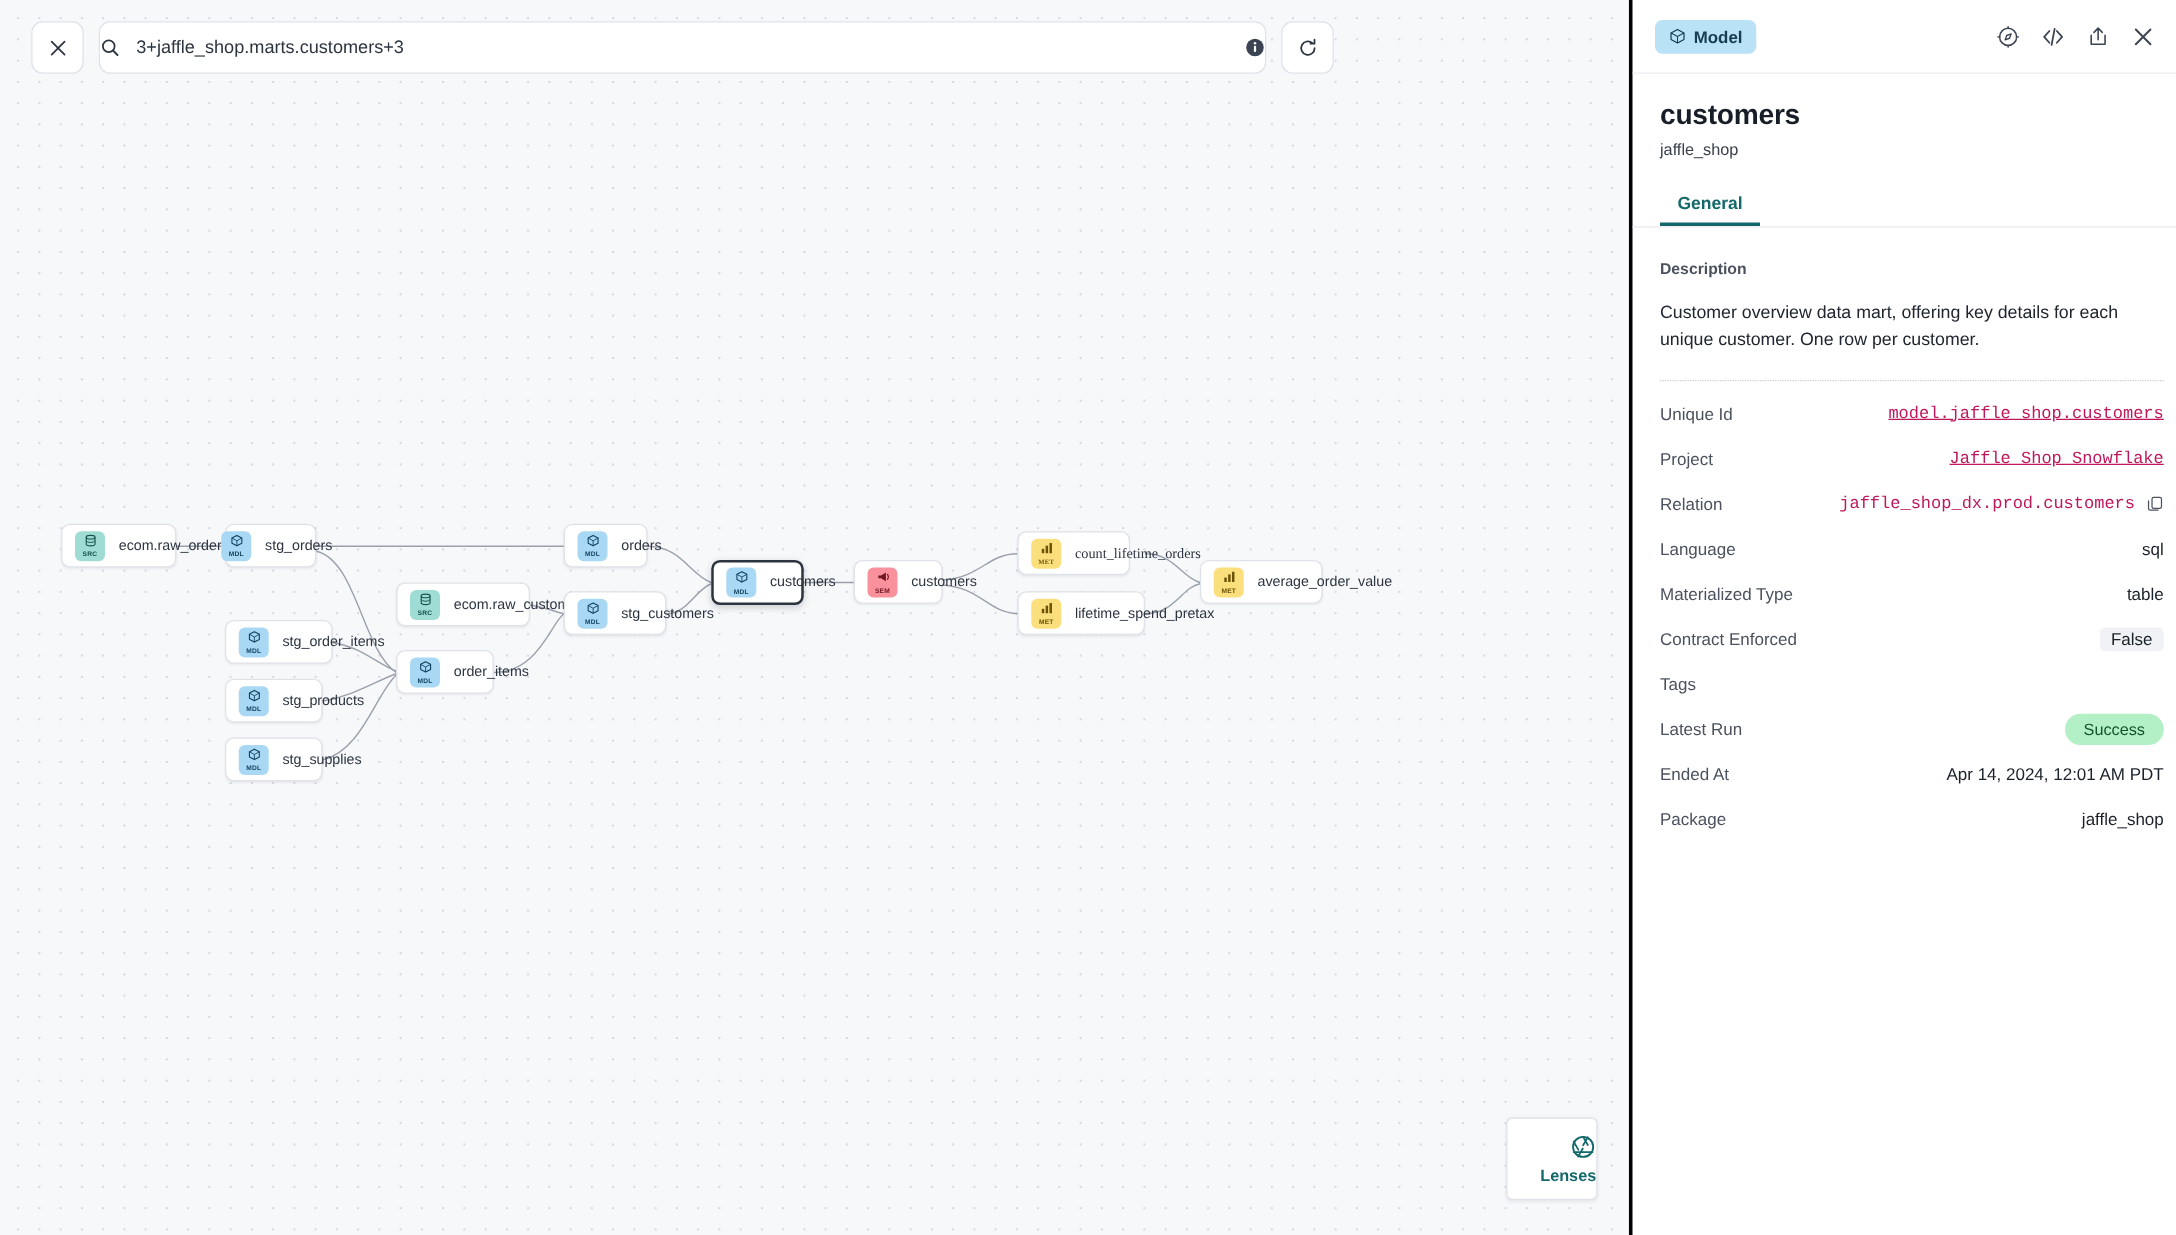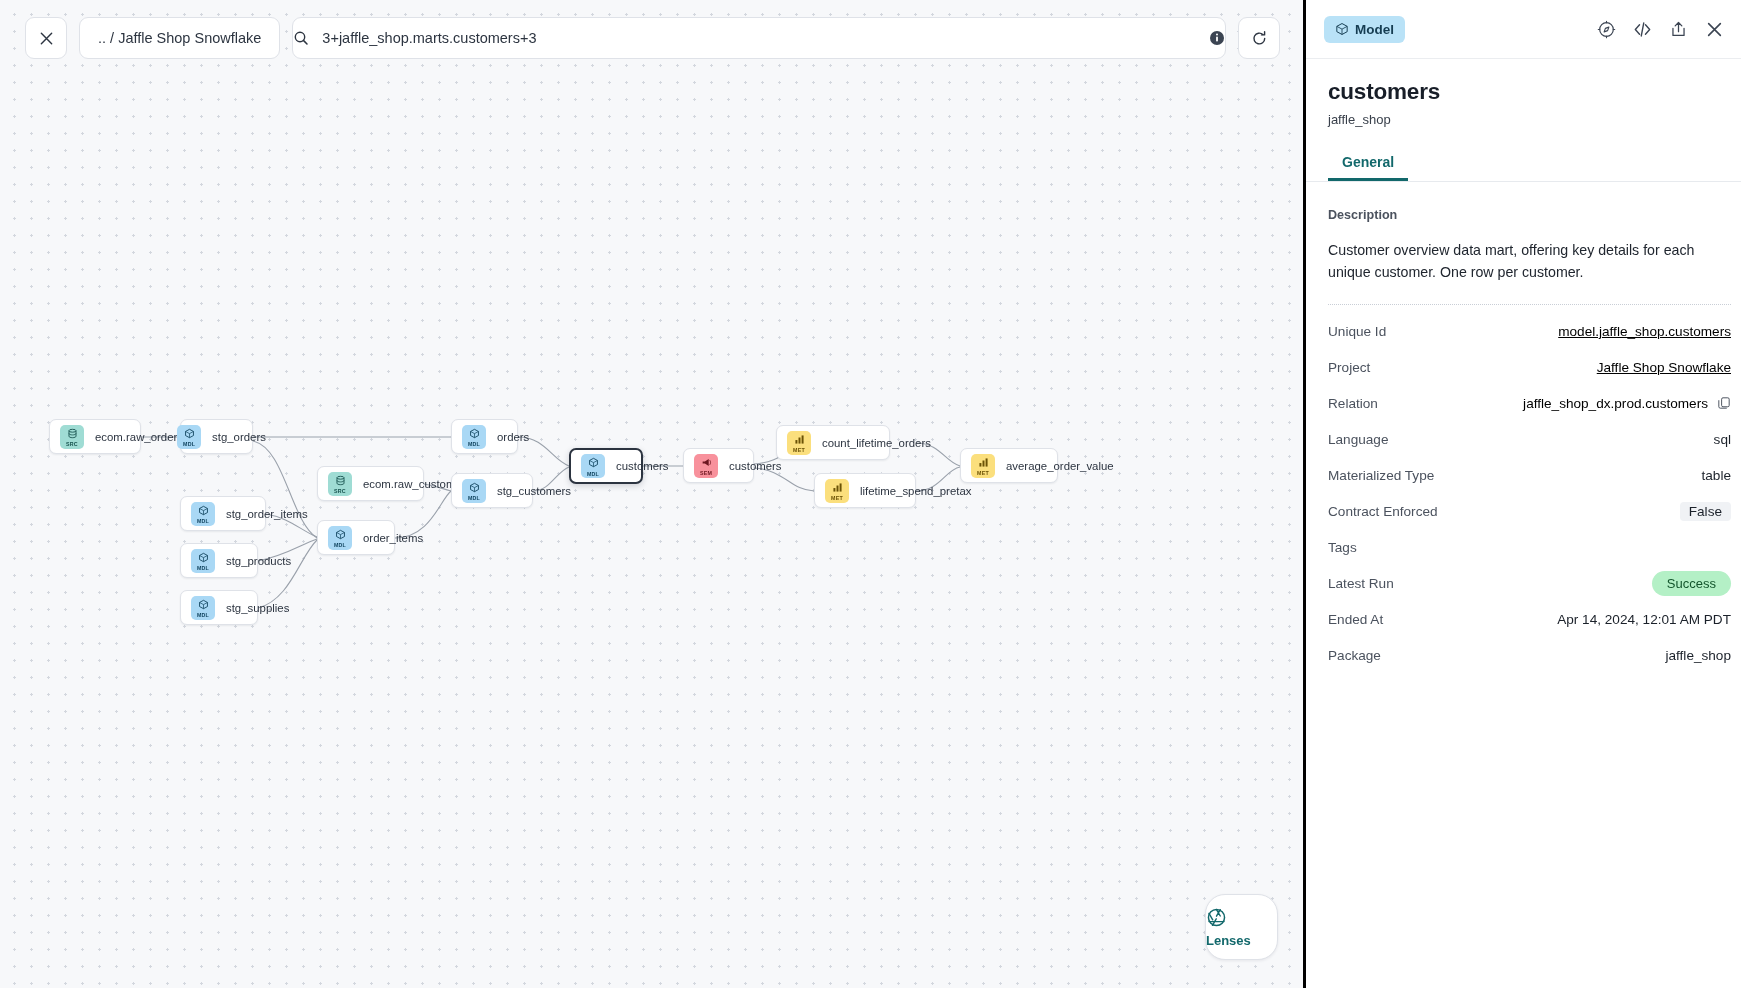--- a/index.html
+++ b/index.html
@@ -67,22 +67,22 @@
   .badge.met { background: #fbdf7d; color: #6b5206; }
   .node .nlabel { font-size: 11.4px; color: #2c3440; white-space: nowrap; }
 
   svg.edges { position: absolute; inset: 0; width: 1303px; height: 988px; pointer-events: none; }
   svg.edges path { fill: none; stroke: #9aa1ab; stroke-width: 1.1px; }
 
   
   .lenses {
     position: absolute; right: 25px; bottom: 28px;
     width: 73px; height: 66px;
-    background: #fff; border: 1px solid #dfe2e8; border-radius: 20px;
-    display: flex; flex-direction: column; align-items: flex-start; justify-content: center;
+    background: #fff; border: 1px solid #dfe2e8; border-radius: 5px;
+    display: flex; flex-direction: column; align-items: flex-end; justify-content: center;
     gap: 5px; cursor: pointer; box-shadow: 0 1px 3px rgba(20,28,45,.08);
   }
   .lenses .ltxt { font-size: 13px; color: #12686b; font-weight: 600; }
 
   
   .panel {
     width: 438px; height: 988px; background: #fff;
     border-left: 3px solid #000000; display: flex; flex-direction: column;
   }
   .p-top {
@@ -109,42 +109,39 @@
   .p-tab.active { color: #12686b; font-weight: 600; box-shadow: inset 0 -3px 0 0 #12686b; }
 
   .p-body { padding: 26px 10px 0 22px; overflow-y: auto; flex: 1; }
   .sec-label { font-size: 12.6px; font-weight: 700; color: #4b525e; }
   .desc { font-size: 14.2px; color: #20262f; line-height: 1.55; margin-top: 17px; }
   .divider { border-top: 1px dotted #c9ced6; margin: 21px 0 8px 0; }
 
   .row { display: flex; align-items: center; min-height: 36px; justify-content: space-between; padding: 3px 0; }
   .row .k { font-size: 13.6px; color: #4b525e; }
   .row .v { font-size: 13.6px; color: #1b212a; text-align: right; }
-  .row .v.link { color: #000000; text-decoration: underline; cursor: pointer; }
+  .row .v.link { color: #be185d; text-decoration: underline; cursor: pointer; font-family: Liberation Mono, monospace; }
   .row .v.box { background: #f0f2f5; padding: 2px 9px; border-radius: 4px; }
   .row .v.badge-ok { background: #b4f0c6; color: #13552c; padding: 5px 15px; border-radius: 13px; font-size: 13px; }
   .vwrap { display: flex; align-items: center; gap: 9px; }
   .copy-ic { color: #4b525e; cursor: pointer; display: flex; }
 </style>
 </head>
 <body>
 
 <div class="app">
 
   <div class="canvas">
 
     <div class="toolbar">
       <div class="tb-btn tb-close">
         <svg class="icon-svg" width="15" height="15" viewBox="0 0 16 16">
           <path d="M2.5 2.5 L13.5 13.5 M13.5 2.5 L2.5 13.5" stroke="#2c3440" stroke-width="1.5" stroke-linecap="round"></path>
         </svg>
       </div>
-      <div class="tb-btn tb-crumb">
-        <span>.. / Jaffle Shop Snowflake</span>
-      </div>
       <div class="tb-btn tb-search">
         <svg class="icon-svg" width="16" height="16" viewBox="0 0 16 16">
           <circle cx="7" cy="7" r="4.7" fill="none" stroke="#2c3440" stroke-width="1.4"></circle>
           <path d="M10.4 10.4 L14 14" stroke="#2c3440" stroke-width="1.5" stroke-linecap="round"></path>
         </svg>
         <span class="sval">3+jaffle_shop.marts.customers+3</span>
         <svg class="icon-svg" width="16" height="16" viewBox="0 0 16 16">
           <circle cx="8" cy="8" r="7" fill="#3b4452"></circle>
           <circle cx="8" cy="4.6" r="1" fill="#fff"></circle>
           <rect x="7.1" y="6.6" width="1.8" height="5" rx=".8" fill="#fff"></rect>
@@ -296,21 +293,21 @@
         <div class="node" style="left: 683px; top: 448px; width: 71px; height: 35px;">
           <div class="badge sem">
             <span class="bi"><svg width="11" height="11" viewBox="0 0 20 20">
                 <path d="M3 12 L3 8 L7 8 L14 3.5 L14 16.5 L7 12 Z" fill="currentColor"></path>
                 <path d="M16.4 6.4 C17.8 8.4 17.8 11.6 16.4 13.6" fill="none" stroke="currentColor" stroke-width="1.5" stroke-linecap="round"></path>
               </svg></span>
             <span class="bt">SEM</span>
           </div>
           <span class="nlabel">customers</span>
         </div>
-        <div class="node" style="left: 776px; top: 425px; width: 114px; height: 35px;">
+        <div class="node" style="left: 814px; top: 425px; width: 90px; height: 35px; font-family: Liberation Serif, serif;">
           <div class="badge met">
             <span class="bi"><svg width="11" height="11" viewBox="0 0 20 20">
                 <rect x="2.6" y="11" width="3.6" height="6.4" fill="currentColor"></rect>
                 <rect x="8.2" y="6.4" width="3.6" height="11" fill="currentColor"></rect>
                 <rect x="13.8" y="2.6" width="3.6" height="14.8" fill="currentColor"></rect>
               </svg></span>
             <span class="bt">MET</span>
           </div>
           <span class="nlabel">count_lifetime_orders</span>
         </div>

